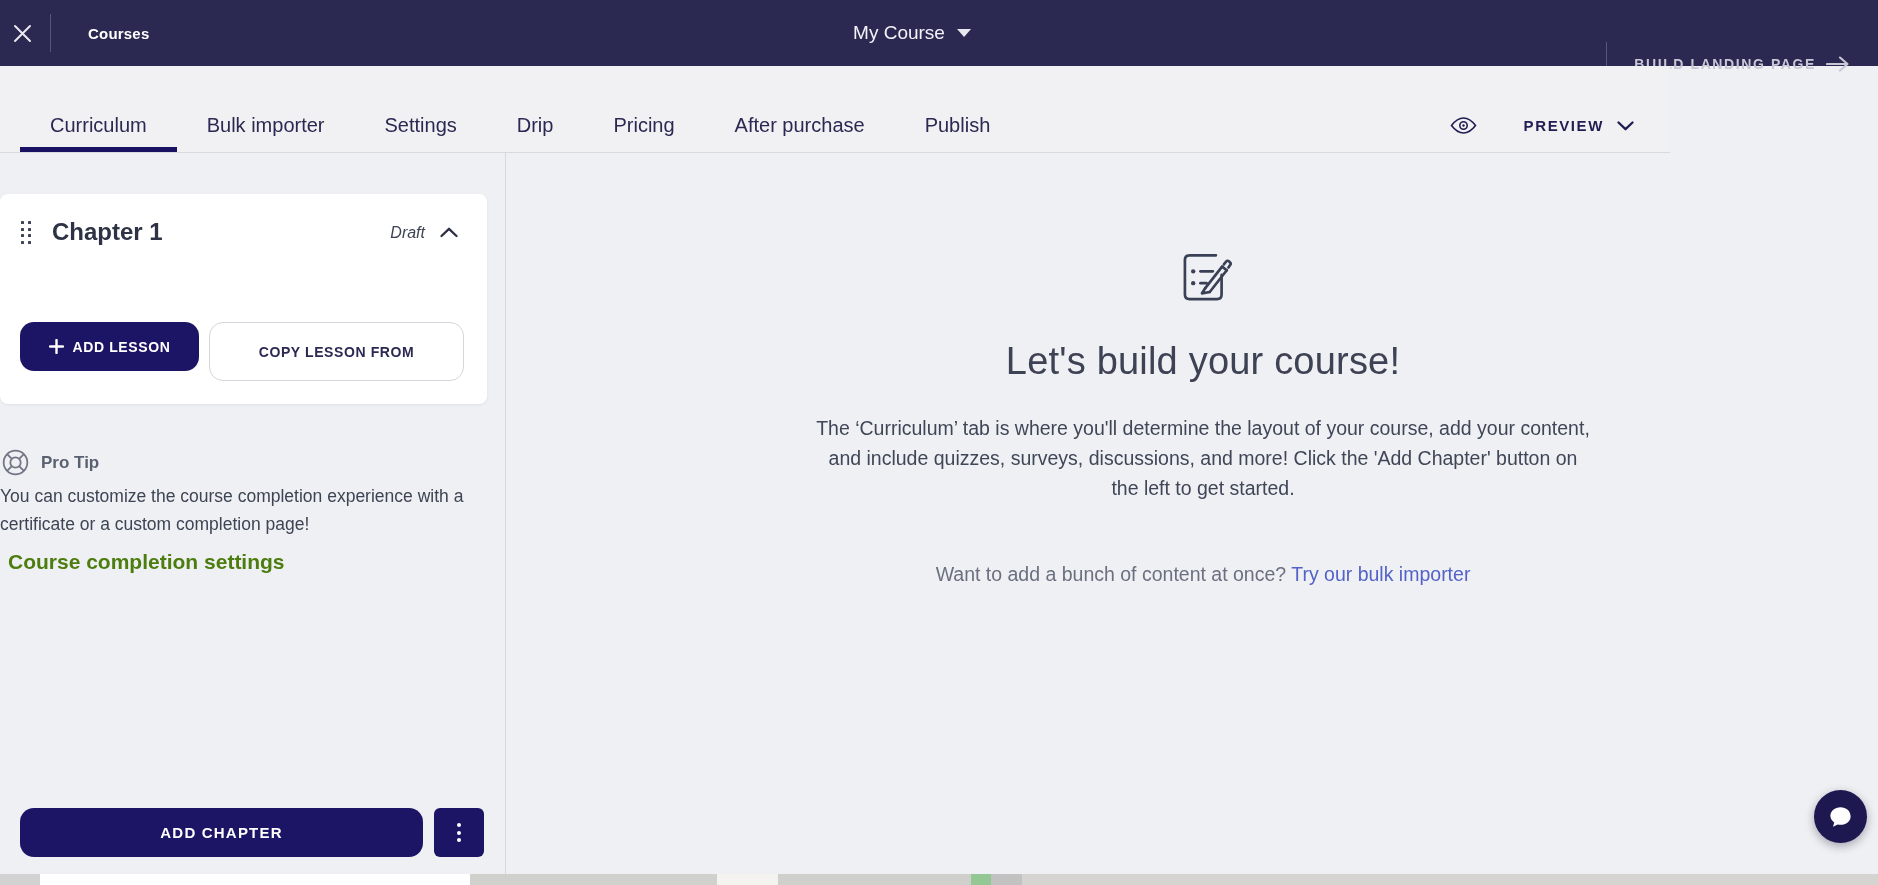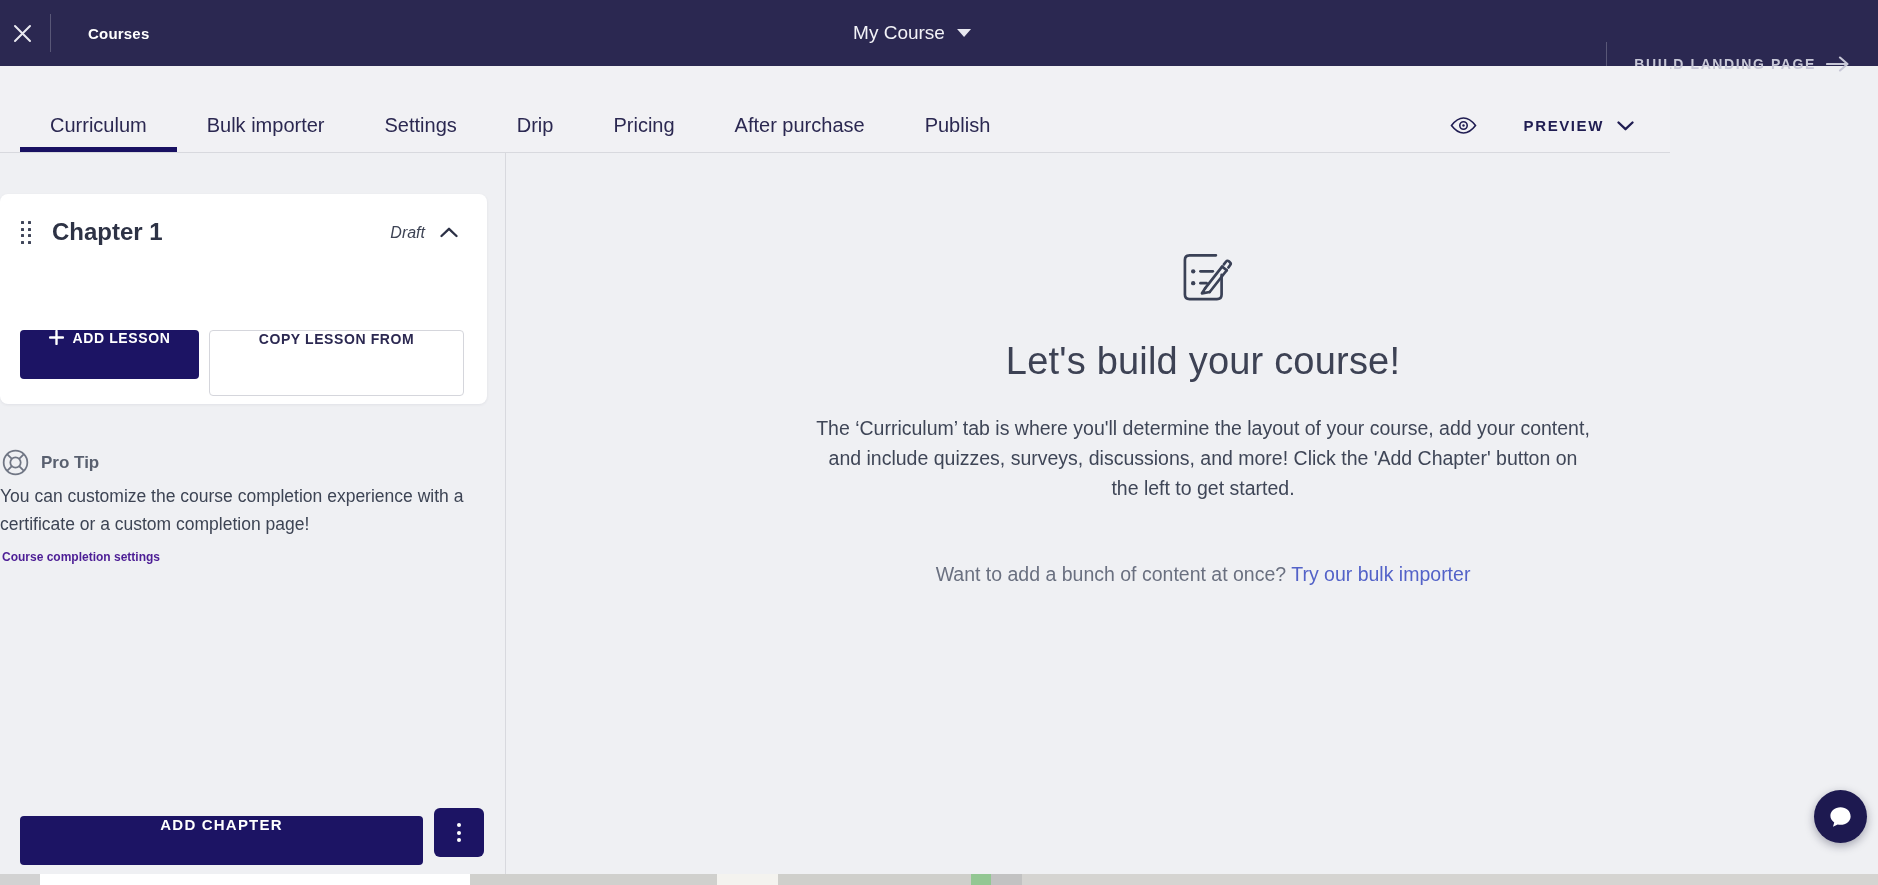--- a/index.html
+++ b/index.html
@@ -39,33 +39,33 @@
   .panel { position:absolute; left:0; top:153px; width:506px; height:721px; background:#eff0f3;
     border-right:1px solid #d8d9de; }
   .chapter-card { position:absolute; left:0; top:41px; width:487px; height:210px; background:#ffffff;
     border-radius:8px; box-shadow:0 1px 3px rgba(40,40,70,.07); }
   .drag-handle { position:absolute; left:21px; top:27px; display:grid;
     grid-template-columns:3px 3px; grid-template-rows:repeat(4,3px); gap:3.5px; cursor:grab; }
   .drag-handle i { width:3px; height:3px; background:#40465a; border-radius:.5px; }
   .chapter-title { position:absolute; left:52px; top:24px; font-size:24px; font-weight:700; color:#2d3245; }
   .chapter-status { position:absolute; right:62px; top:30px; font-size:16px; font-style:italic; color:#3d4354; }
   .collapse-btn { position:absolute; right:27px; top:28px; cursor:pointer; padding:2px; }
-  .btn { display:flex; align-items:flex-start; justify-content:center; border-radius:4px;
-    font-weight:700; cursor:pointer; border:none; font-family:"Liberation Sans",sans-serif;margin-top:8px; }
+  .btn { display:flex; align-items:center; justify-content:center; border-radius:14px;
+    font-weight:700; cursor:pointer; border:none; font-family:"Liberation Sans",sans-serif; }
   .btn-dark { background:#1c1464; color:#ffffff; }
   .btn-outline { background:#ffffff; color:#2b2851; border:1px solid #d5d6dc; }
   .add-lesson { position:absolute; left:20px; top:128px; width:179px; height:49px; font-size:14px;
     letter-spacing:.6px; gap:9px; }
-  .copy-lesson { position:absolute; left:209px; top:128px; width:255px; height:66px; font-size:14px;
+  .copy-lesson { position:absolute; left:209px; top:128px; width:255px; height:59px; font-size:14px;
     letter-spacing:.6px; }
   .protip-head { position:absolute; left:2px; top:296px; display:flex; align-items:center; gap:12px; }
   .protip-label { font-size:17px; font-weight:700; color:#59606f; }
   .protip-body { position:absolute; left:0; top:330px; width:483px; font-size:17.5px; line-height:27.5px;
     color:#3d4454; }
-  .protip-link { position:absolute; left:2px; top:397px; font-size:12px; font-weight:700; color:#4c1d95;
+  .protip-link { position:absolute; left:8px; top:397px; font-size:21px; font-weight:700; color:#4d7c0f;
     cursor:pointer; }
   .add-chapter { position:absolute; left:20px; top:655px; width:403px; height:49px; font-size:15px;
     letter-spacing:1.2px; }
   .kebab-btn { position:absolute; left:434px; top:655px; width:50px; height:49px; background:#1c1464;
     border-radius:6px; display:flex; flex-direction:column; align-items:center; justify-content:center;
     gap:3.5px; cursor:pointer; }
   .kebab-btn i { width:4px; height:4px; border-radius:50%; background:#ffffff; }
 
   
   .main { position:absolute; left:506px; top:153px; width:1372px; height:721px; background:#eff0f3; }

